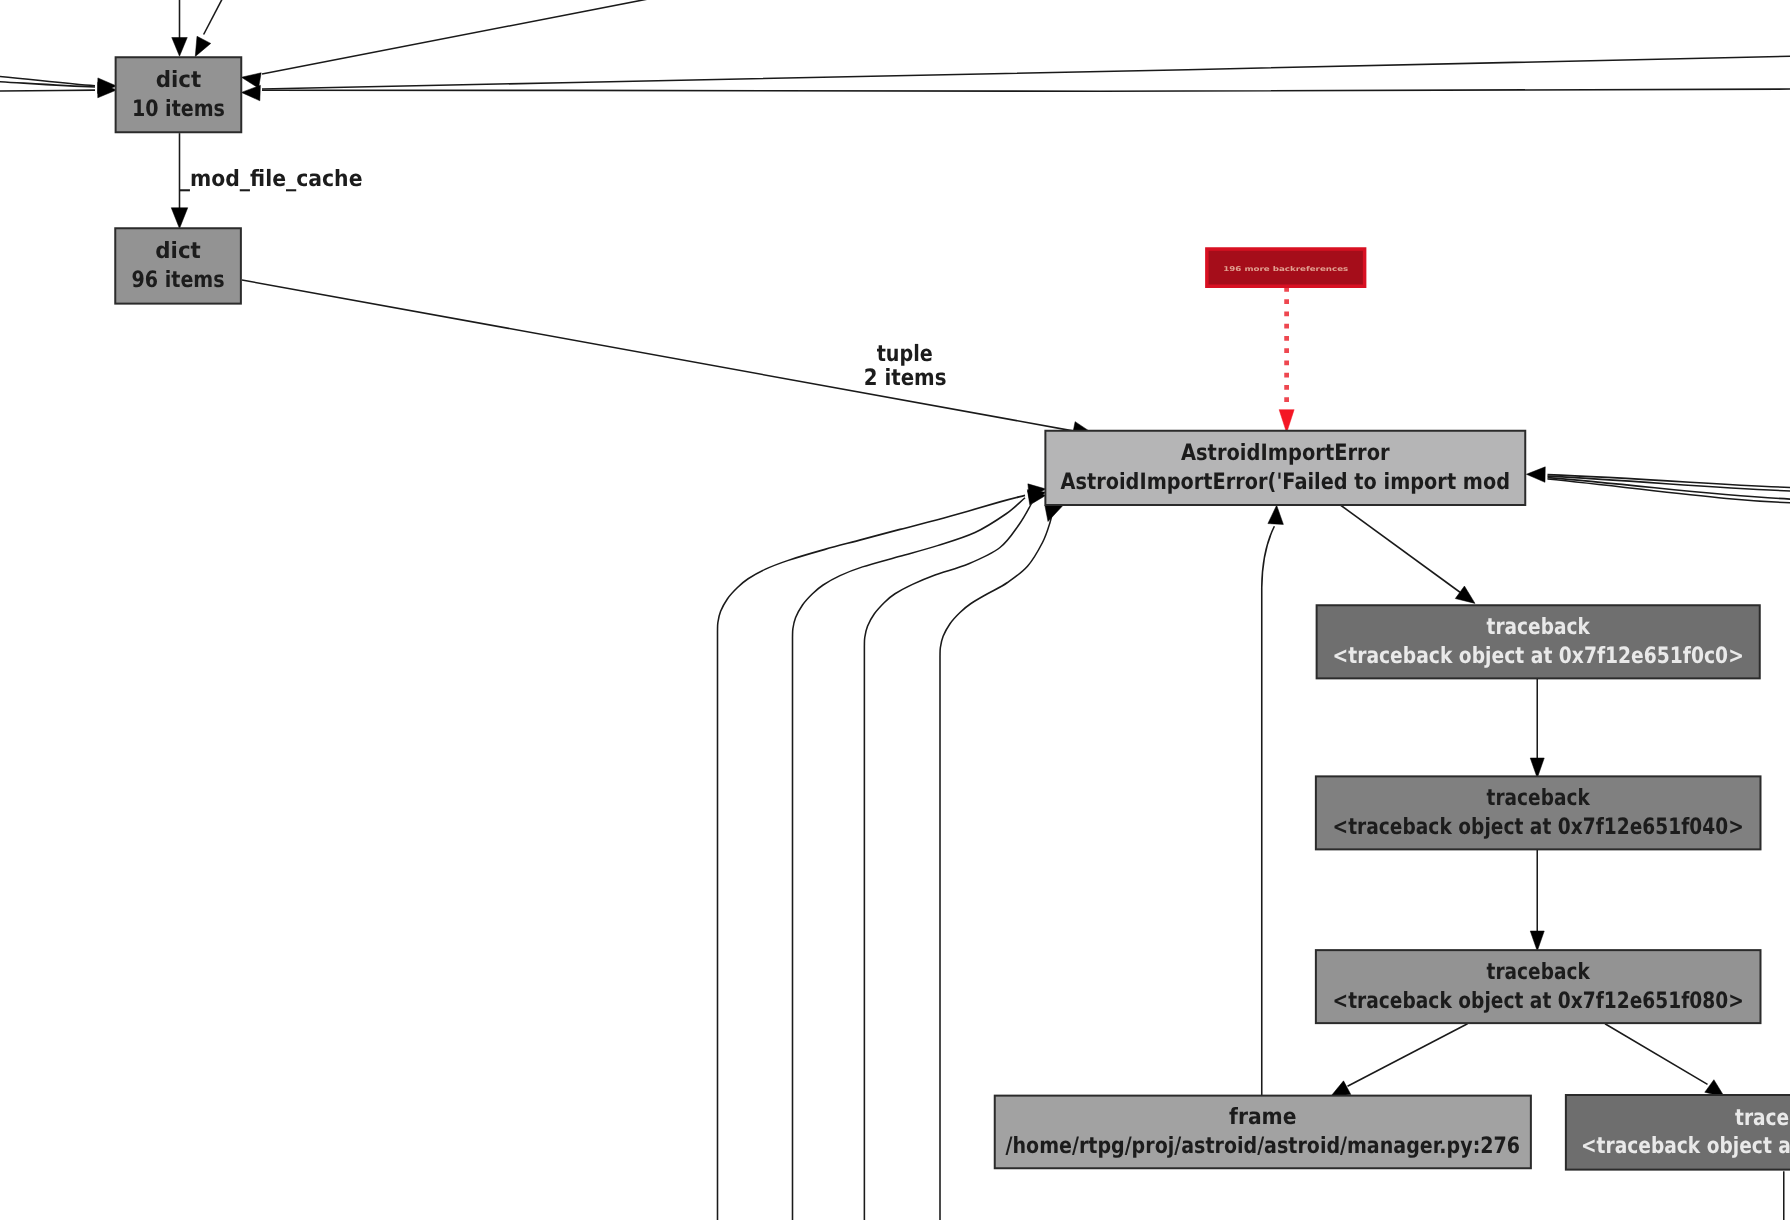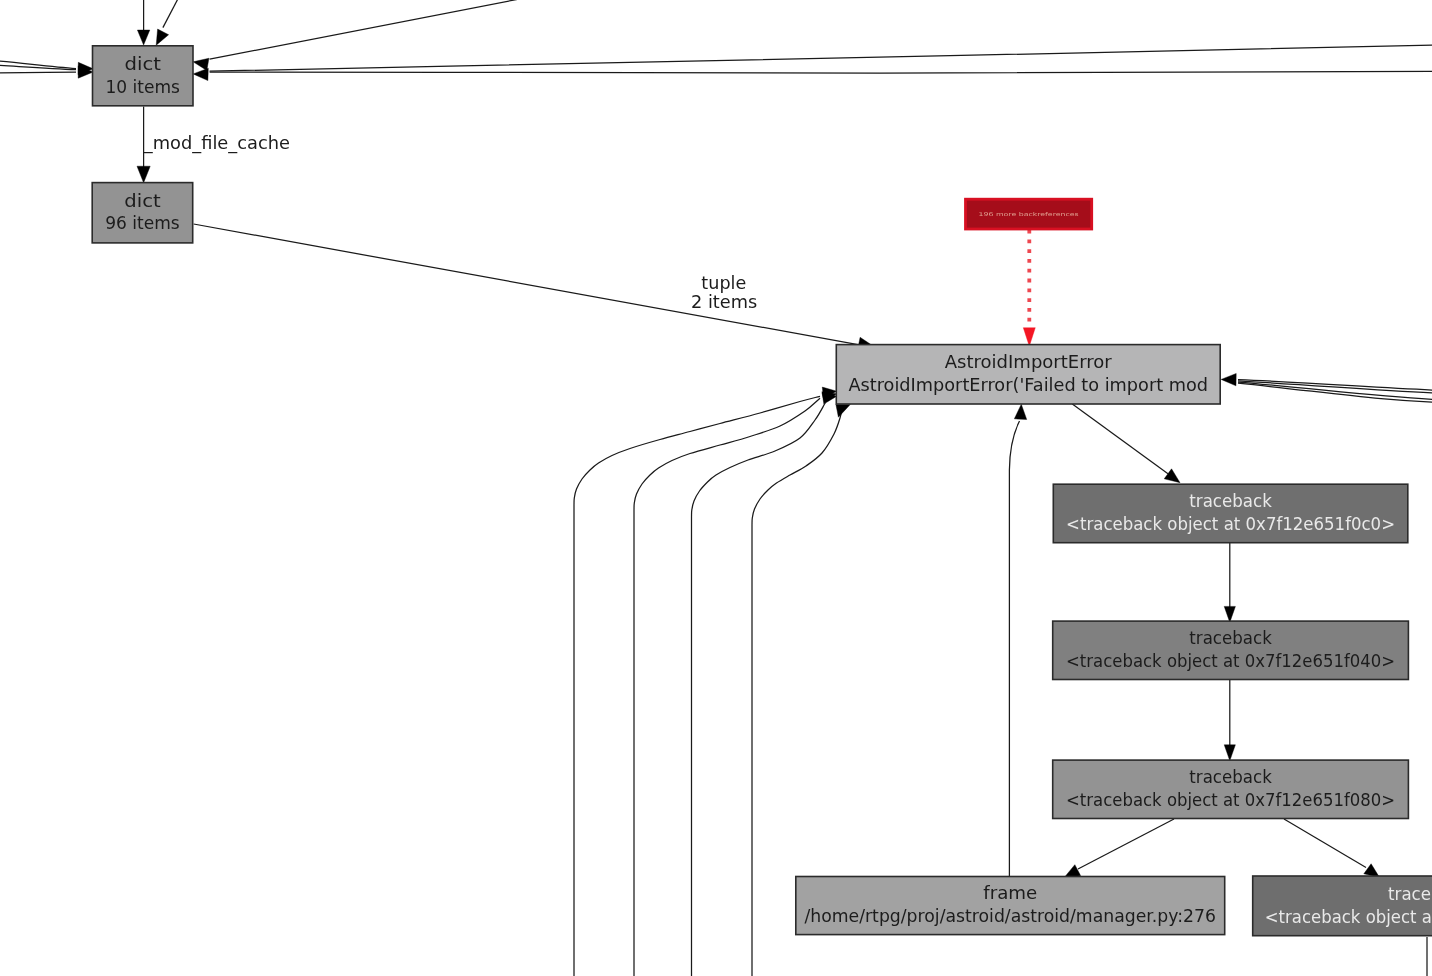--- a/index.html
+++ b/index.html
@@ -1,18 +1,18 @@
 <!DOCTYPE html>
 <html><head>
 <meta charset="utf-8">
 <title>objgraph backreference graph</title>
 <style>
   html,body{margin:0;padding:0;background:#ffffff;}
   body{width:1432px;height:976px;overflow:hidden;font-family:"Liberation Sans",sans-serif;}
-  #stage{position:relative;width:1432px;height:976px;background:#fff;}
+  #stage{position:relative;width:1432px;height:976px;background:#fff;font-weight:bold;}
   svg#graph{position:absolute;left:0;top:0;width:1432px;height:976px;display:block;}
   .nodebox{stroke:#2b2b2b;stroke-width:1.6;}
   .edge{fill:none;stroke:#1a1a1a;stroke-width:1.25;}
   .arrow{fill:#000;stroke:#000;stroke-width:.4;}
   .ntext{font-family:"DejaVu Sans",sans-serif;font-size:18px;text-anchor:middle;}
   .dark .ntext{fill:#e9e9e9;}
   .light .ntext{fill:#1c1c1c;}
   .elabel{font-family:"DejaVu Sans",sans-serif;font-size:18px;fill:#1c1c1c;}
   .redbox{fill:#a50d1a;stroke:#d81022;stroke-width:2.8;}
   .redtext{font-family:"DejaVu Sans",sans-serif;font-size:5.3px;fill:#e0a090;text-anchor:middle;}

